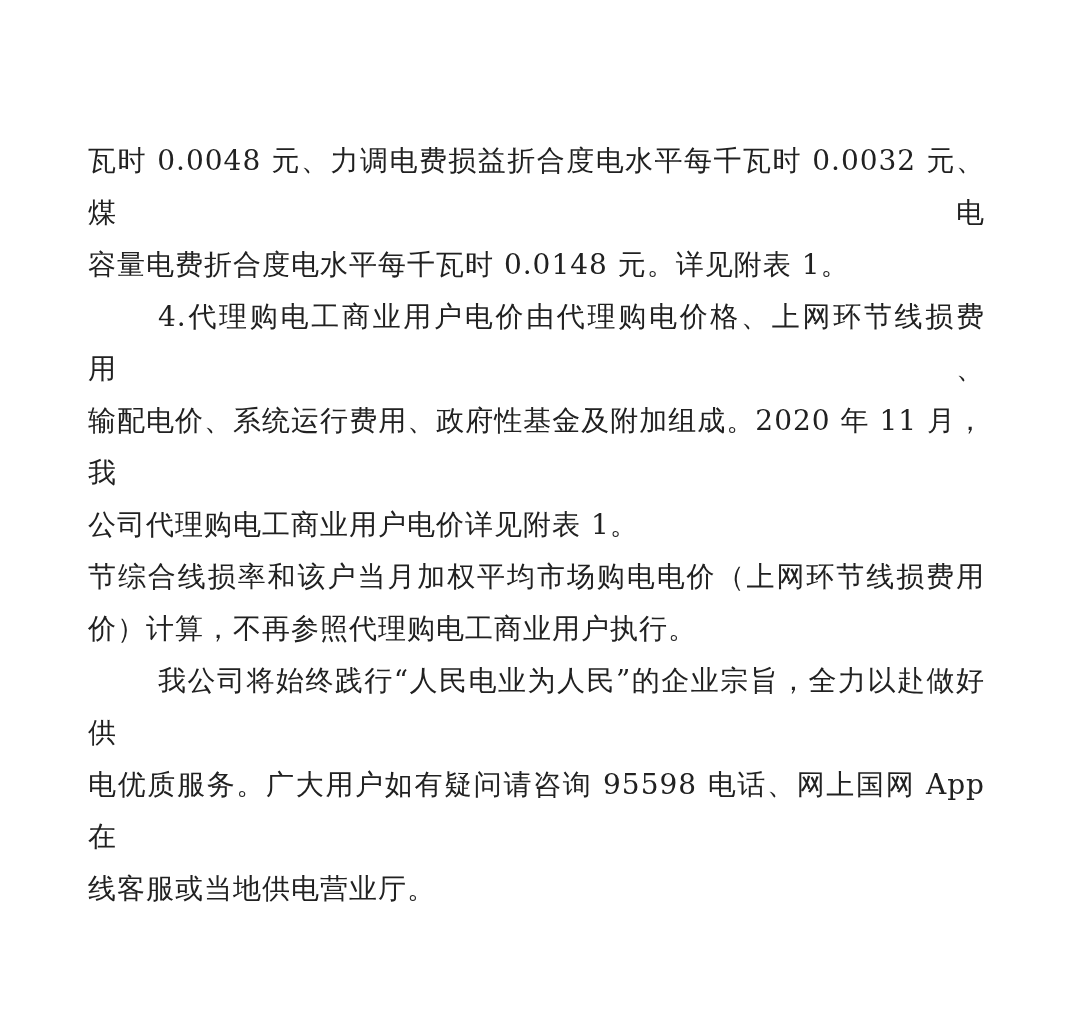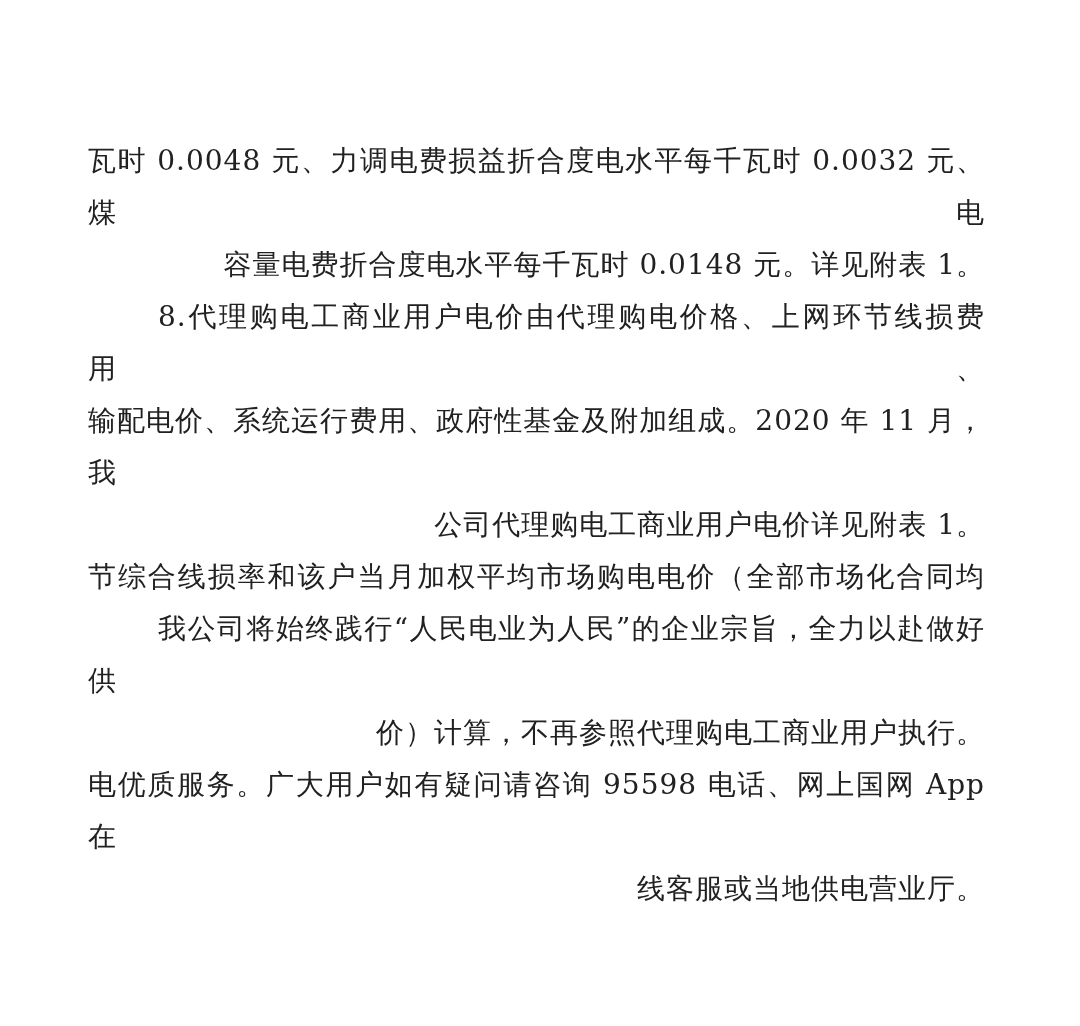--- a/index.html
+++ b/index.html
@@ -19,45 +19,45 @@
     background: #ffffff;
     box-sizing: border-box;
     padding: 135px 95px 4px 88px;
     color: #212121;
   }
   .text-line {
     font-size: 28px;
     line-height: 52px;
     letter-spacing: 1px;
     color: #212121;
-    text-align: right;
+    text-align: left;
     white-space: nowrap;
   }
   
   .text-line.fill {
     white-space: normal;
     text-align: justify;
     text-align-last: justify;
   }
   .text-line.indent {
     text-indent: 70px;
   }
 </style>
 </head>
 <body>
 
 <div class="page">
 
   <div class="text-line fill">瓦时 0.0048 元、力调电费损益折合度电水平每千瓦时 0.0032 元、煤电</div>
   <div class="text-line">容量电费折合度电水平每千瓦时 0.0148 元。详见附表 1。</div>
 
-  <div class="text-line indent fill">8.代理购电工商业用户电价由代理购电价格、上网环节线损费用、</div>
+  <div class="text-line indent fill">4.代理购电工商业用户电价由代理购电价格、上网环节线损费用、</div>
   <div class="text-line fill">输配电价、系统运行费用、政府性基金及附加组成。2020 年 11 月，我</div>
   <div class="text-line">公司代理购电工商业用户电价详见附表 1。</div>
 
-  <div class="text-line fill">节综合线损率和该户当月加权平均市场购电电价（全部市场化合同均</div>
+  <div class="text-line fill">节综合线损率和该户当月加权平均市场购电电价（上网环节线损费用</div>
+  <div class="text-line">价）计算，不再参照代理购电工商业用户执行。</div>
+
   <div class="text-line indent fill">我公司将始终践行“人民电业为人民”的企业宗旨，全力以赴做好供</div>
-
-  <div class="text-line">价）计算，不再参照代理购电工商业用户执行。</div>
   <div class="text-line fill">电优质服务。广大用户如有疑问请咨询 95598 电话、网上国网 App 在</div>
   <div class="text-line">线客服或当地供电营业厅。</div>
 
 </div>
 
 </body></html>

